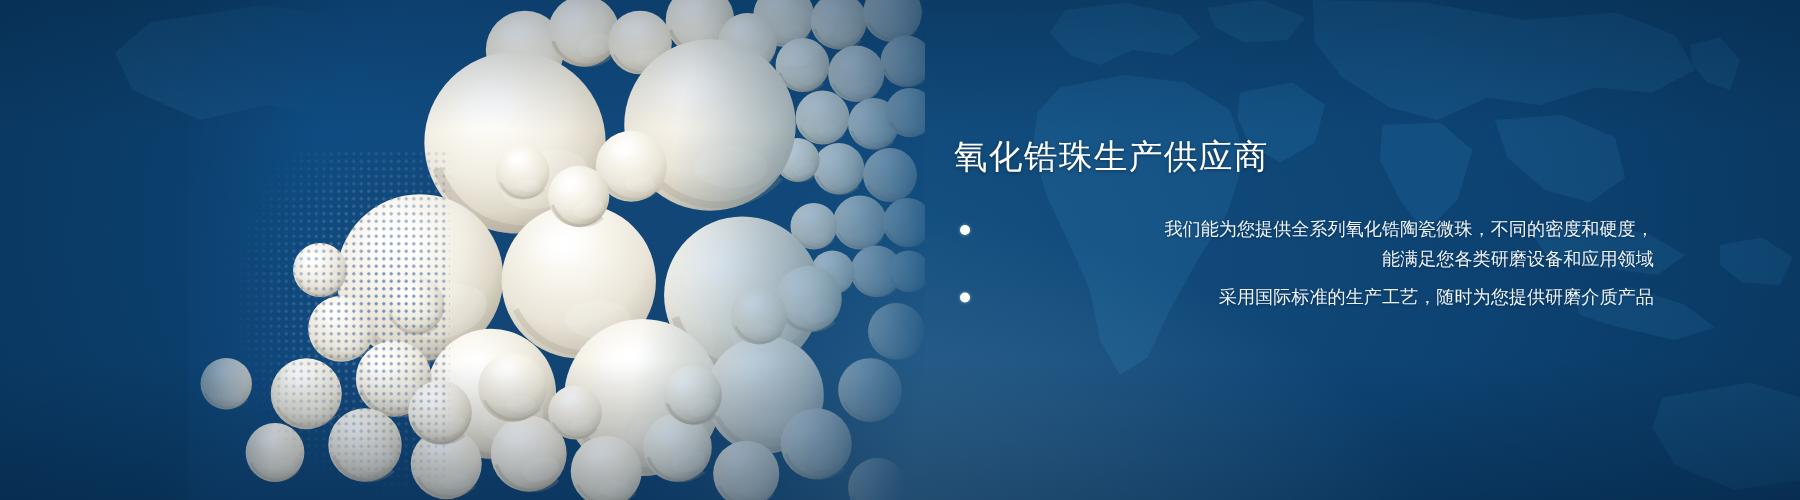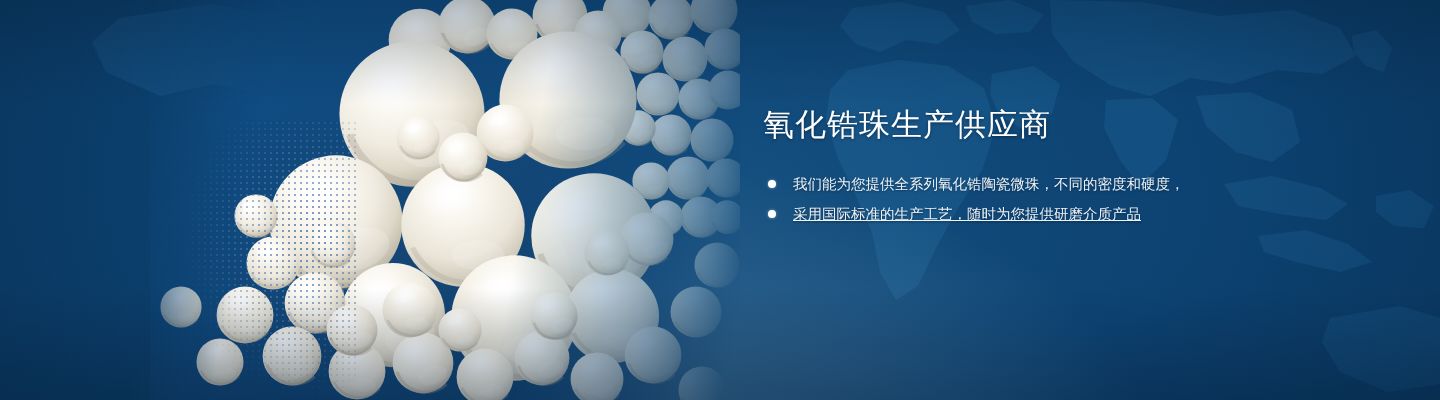--- a/index.html
+++ b/index.html
@@ -80,21 +80,21 @@
 
   
   .copy {
     position: absolute;
     left: 763px;
     top: 104px;
     width: 560px;
   }
   .headline {
     margin: 0;
-    font-size: 31px;
+    font-size: 27px;
     line-height: 42px;
     font-weight: 400;
     letter-spacing: 1px;
     color: #ffffff;
     text-shadow: 0 1px 3px rgba(2,22,44,0.55);
     white-space: nowrap;
   }
   .bullets {
     list-style: none;
     margin: 26px 0 0 0;
@@ -102,32 +102,32 @@
   }
   .bullet {
     position: relative;
     padding-left: 30px;
     margin-bottom: 6px;
     font-size: 14.5px;
     line-height: 24px;
     color: #eef3f8;
     text-shadow: 0 1px 2px rgba(2,22,44,0.5);
   }
-  .bullet:last-child { margin-bottom: 12px; text-decoration: underline; }
+  .bullet:last-child { margin-bottom: 12px; }
   .bullet-dot {
     position: absolute;
     left: 5px;
     top: 8px;
     width: 8px;
     height: 8px;
     border-radius: 50%;
     background: #ffffff;
     box-shadow: 0 0 3px rgba(255,255,255,0.45);
   }
-  .bullet-line { display: block; }
+  .bullet-line { display: block; text-align: right; }
 </style>
 </head>
 <body>
 
 <div class="banner">
 
   <div class="bg-base"></div>
 
   <div class="bg-map">
     <svg viewBox="0 0 1440 400" preserveAspectRatio="xMidYMid slice" aria-hidden="true">
@@ -296,20 +296,21 @@
 
   <div class="bg-vignette"></div>
 
   <div class="copy">
     <h1 class="headline">氧化锆珠生产供应商</h1>
 
     <ul class="bullets">
       <li class="bullet">
         <span class="bullet-dot"></span>
         <span class="bullet-line">我们能为您提供全系列氧化锆陶瓷微珠，不同的密度和硬度，</span>
+        <span class="bullet-line">能满足您各类研磨设备和应用领域</span>
       </li>
       <li class="bullet">
         <span class="bullet-dot"></span>
         <span class="bullet-line">采用国际标准的生产工艺，随时为您提供研磨介质产品</span>
       </li>
     </ul>
   </div>
 
 </div>
 

